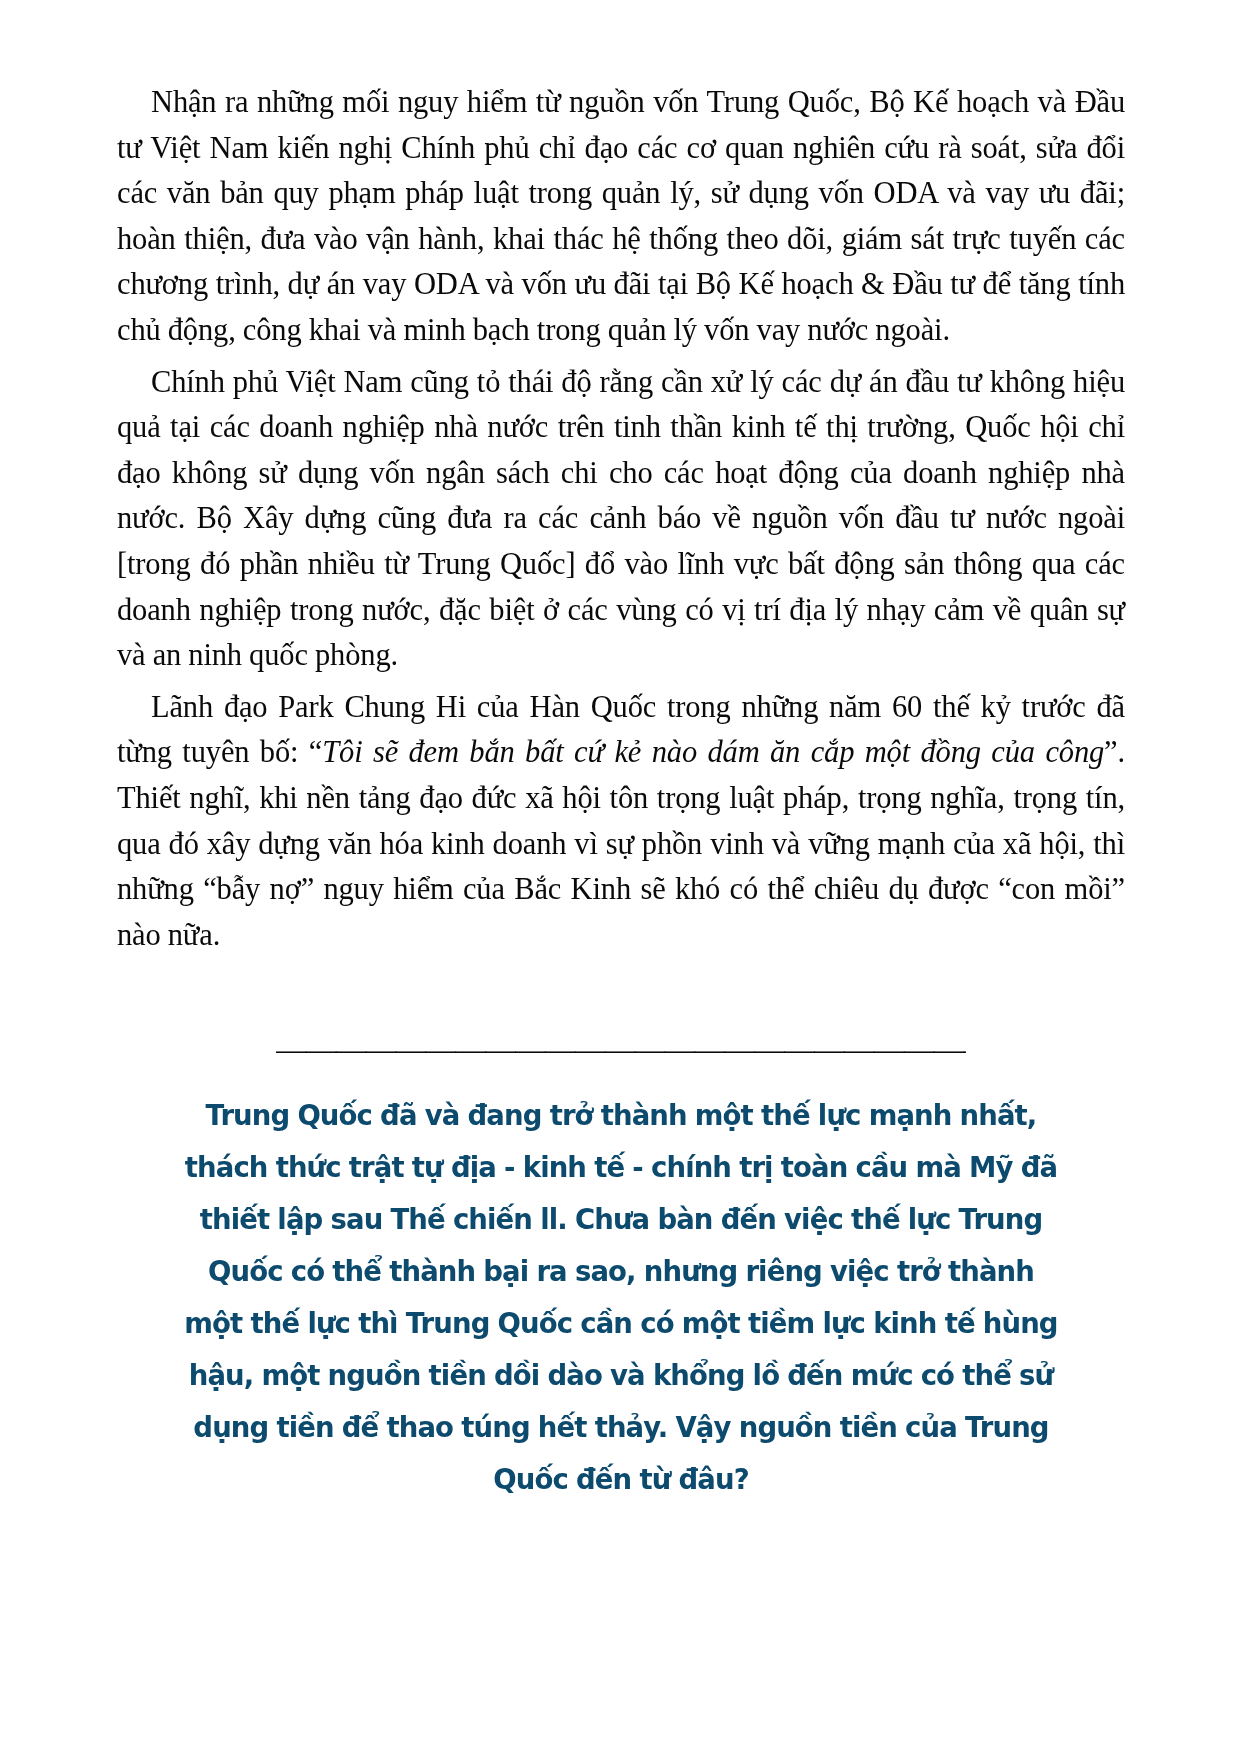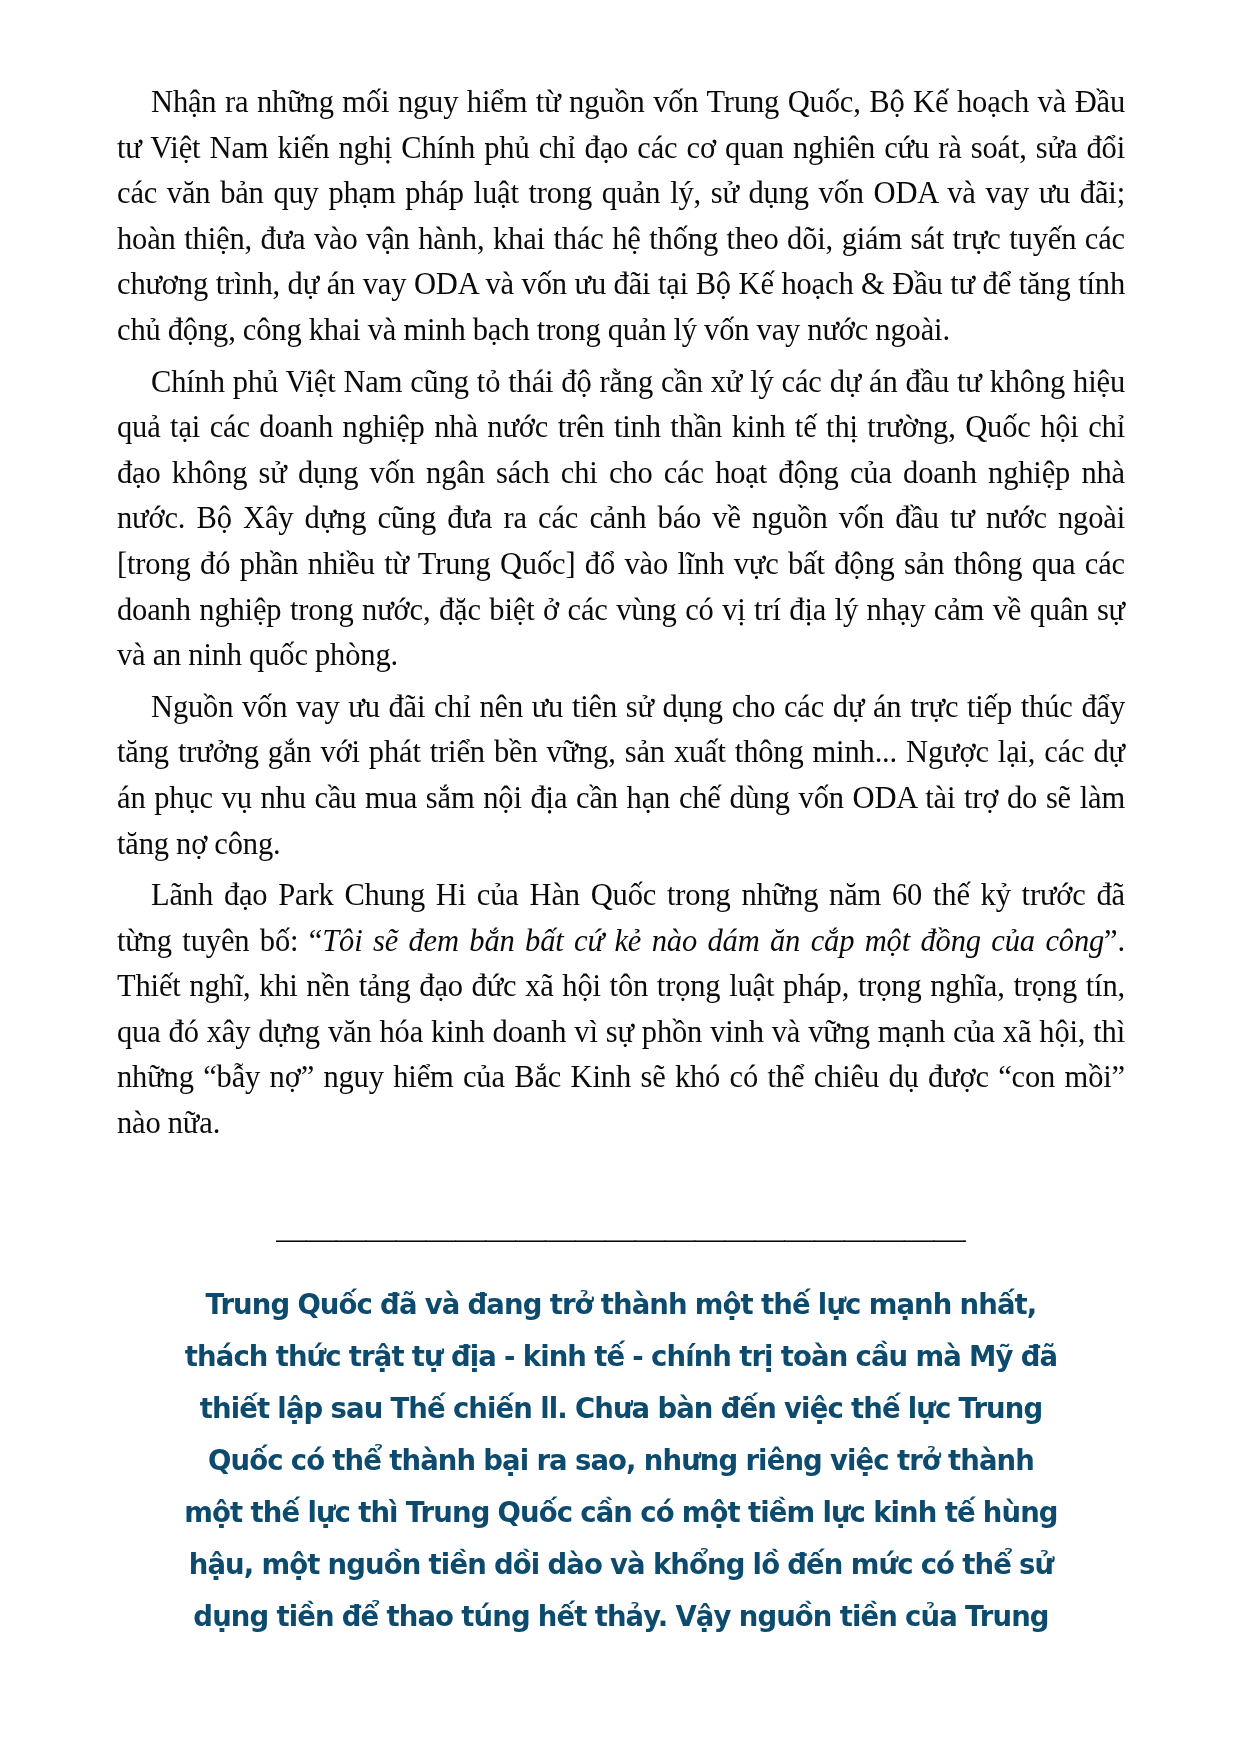--- a/index.html
+++ b/index.html
@@ -93,21 +93,20 @@
 <body>
 
 <div class="page">
 
   <div class="content">
 
     <p class="para">Nhận ra những mối nguy hiểm từ nguồn vốn Trung Quốc, Bộ Kế hoạch và Đầu tư Việt Nam kiến nghị Chính phủ chỉ đạo các cơ quan nghiên cứu rà soát, sửa đổi các văn bản quy phạm pháp luật trong quản lý, sử dụng vốn ODA và vay ưu đãi; hoàn thiện, đưa vào vận hành, khai thác hệ thống theo dõi, giám sát trực tuyến các chương trình, dự án vay ODA và vốn ưu đãi tại Bộ Kế hoạch &amp; Đầu tư để tăng tính chủ động, công khai và minh bạch trong quản lý vốn vay nước ngoài.</p>
 
     <p class="para">Chính phủ Việt Nam cũng tỏ thái độ rằng cần xử lý các dự án đầu tư không hiệu quả tại các doanh nghiệp nhà nước trên tinh thần kinh tế thị trường, Quốc hội chỉ đạo không sử dụng vốn ngân sách chi cho các hoạt động của doanh nghiệp nhà nước. Bộ Xây dựng cũng đưa ra các cảnh báo về nguồn vốn đầu tư nước ngoài [trong đó phần nhiều từ Trung Quốc] đổ vào lĩnh vực bất động sản thông qua các doanh nghiệp trong nước, đặc biệt ở các vùng có vị trí địa lý nhạy cảm về quân sự và an ninh quốc phòng.</p>
 
-    <p class="para">Nguồn vốn vay ưu đãi chỉ nên ưu tiên sử dụng cho các dự án trực tiếp thúc đẩy tăng trưởng gắn với phát triển bền vững, sản xuất thông minh... Ngược lại, các dự án phục vụ nhu cầu mua sắm nội địa cần hạn chế dùng vốn ODA tài trợ do sẽ làm tăng nợ công.</p>
 
     <p class="para"><span>Lãnh đạo Park Chung Hi của Hàn Quốc trong những năm 60 thế kỷ trước đã từng tuyên bố: “</span><i>Tôi sẽ đem bắn bất cứ kẻ nào dám ăn cắp một đồng của công</i><span>”. Thiết nghĩ, khi nền tảng đạo đức xã hội tôn trọng luật pháp, trọng nghĩa, trọng tín, qua đó xây dựng văn hóa kinh doanh vì sự phồn vinh và vững mạnh của xã hội, thì những “bẫy nợ” nguy hiểm của Bắc Kinh sẽ khó có thể chiêu dụ được “con mồi” nào nữa.</span></p>
 
     <div class="rule-wrap">
       <span class="rule">——————————————————————————————————</span>
     </div>
 
     <div class="pullquote">Trung Quốc đã và đang trở thành một thế lực mạnh nhất, thách thức trật tự địa - kinh tế - chính trị toàn cầu mà Mỹ đã thiết lập sau Thế chiến ll. Chưa bàn đến việc thế lực Trung Quốc có thể thành bại ra sao, nhưng riêng việc trở thành một thế lực thì Trung Quốc cần có một tiềm lực kinh tế hùng hậu, một nguồn tiền dồi dào và khổng lồ đến mức có thể sử dụng tiền để thao túng hết thảy. Vậy nguồn tiền của Trung Quốc đến từ đâu?</div>
 
   </div>

